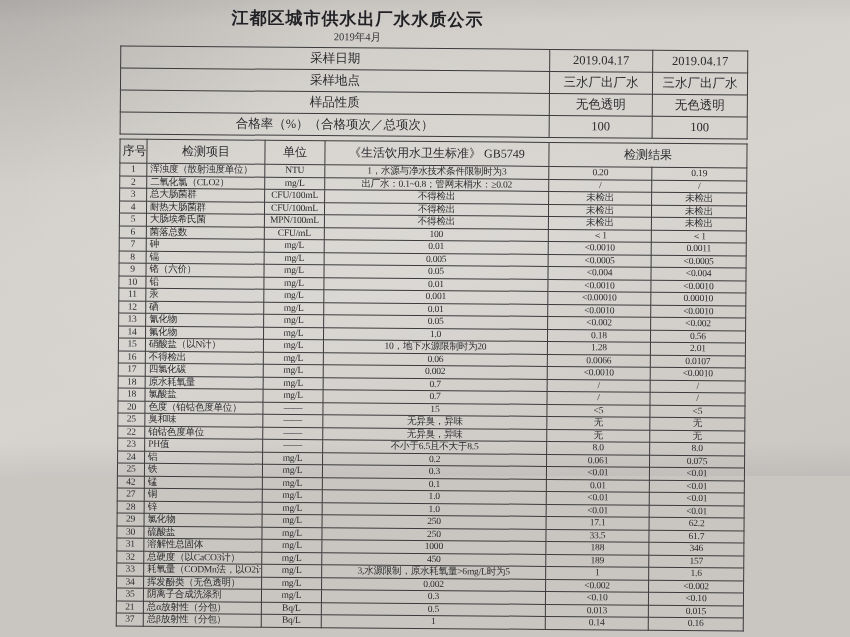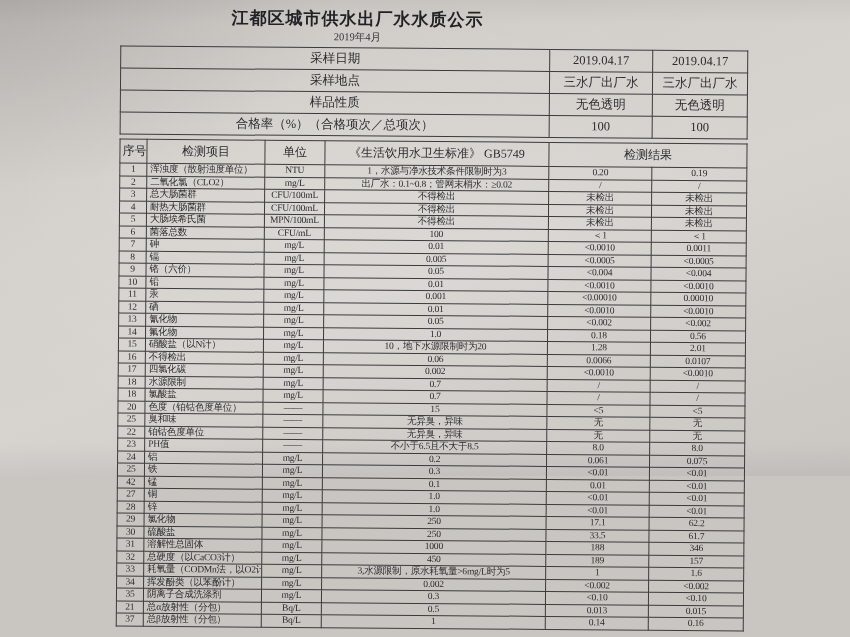--- a/index.html
+++ b/index.html
@@ -251,21 +251,21 @@
     <td>17</td>
     <td class="l">四氯化碳</td>
     <td>mg/L</td>
     <td>0.002</td>
     <td>&lt;0.0010</td>
     <td>&lt;0.0010</td>
   </tr>
 
   <tr class="data-row">
     <td>18</td>
-    <td class="l">水源限制</td>
+    <td class="l">原水耗氧量</td>
     <td>mg/L</td>
     <td>0.7</td>
     <td>/</td>
     <td>/</td>
   </tr>
 
   <tr class="data-row">
     <td>18</td>
     <td class="l">氯酸盐</td>
     <td>mg/L</td>
@@ -395,21 +395,21 @@
     <td>33</td>
     <td class="l">耗氧量（CODMn法，以O2计）</td>
     <td>mg/L</td>
     <td>3,水源限制，原水耗氧量&gt;6mg/L时为5</td>
     <td>1</td>
     <td>1.6</td>
   </tr>
 
   <tr class="data-row">
     <td>34</td>
-    <td class="l">挥发酚类（以苯酚计）</td>
+    <td class="l">挥发酚类（无色透明）</td>
     <td>mg/L</td>
     <td>0.002</td>
     <td>&lt;0.002</td>
     <td>&lt;0.002</td>
   </tr>
 
   <tr class="data-row">
     <td>35</td>
     <td class="l">阴离子合成洗涤剂</td>
     <td>mg/L</td>

